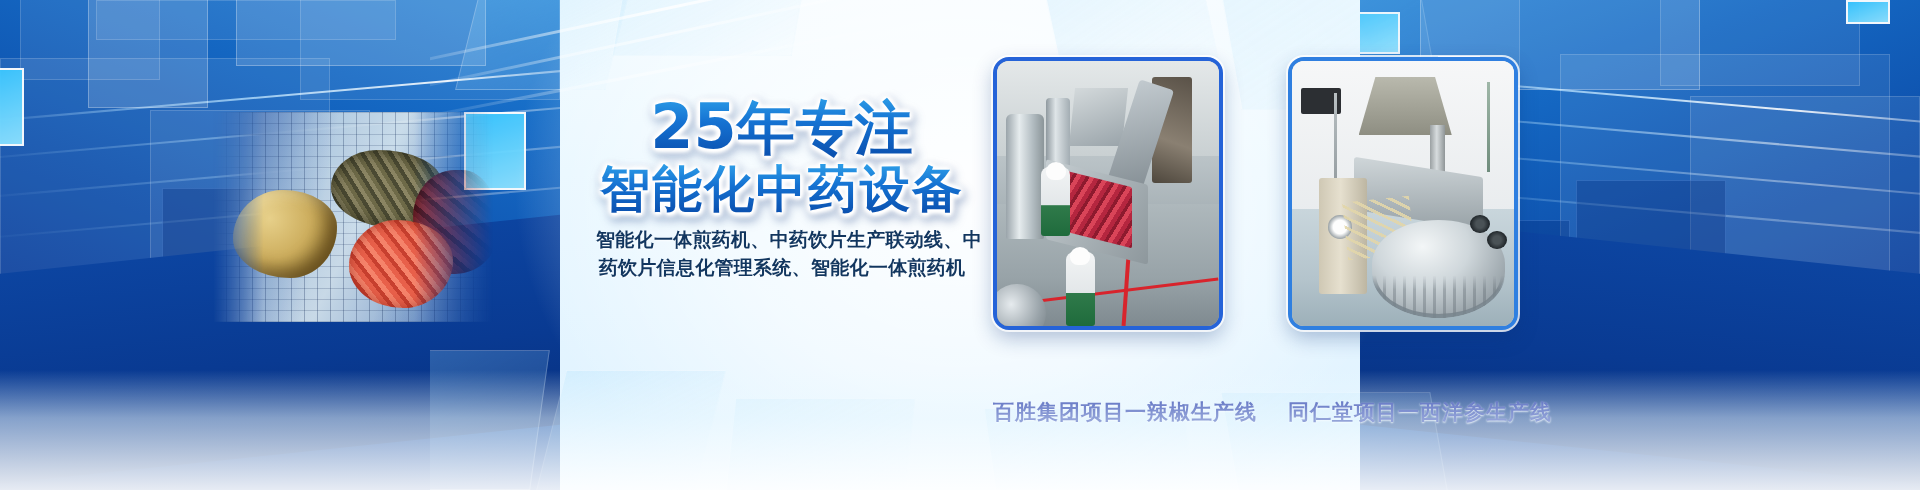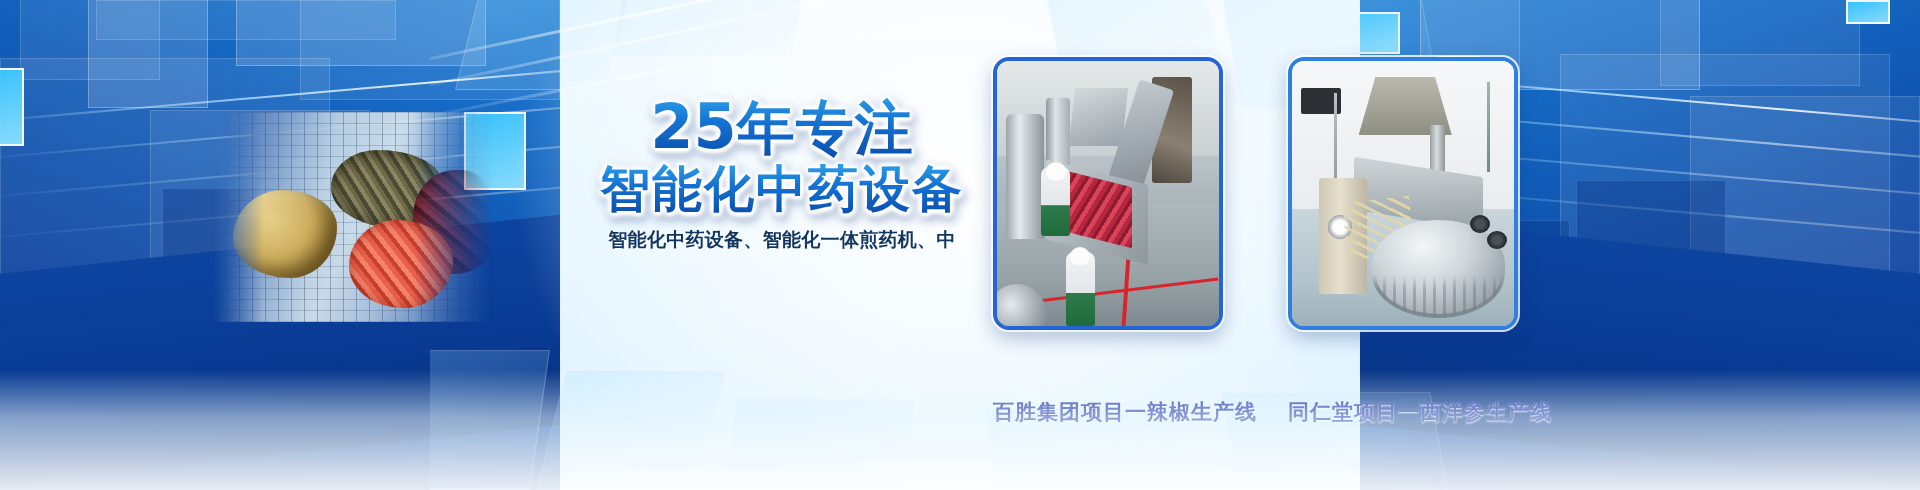--- a/index.html
+++ b/index.html
@@ -358,21 +358,22 @@
     <div class="herb h-yellow"></div>
     <div class="herb h-brown"></div>
     <div class="herb h-red"></div>
     <div class="herb h-goji"></div>
   </div>
 
   <div class="copy">
     <div class="hl hl1"><span class="num">25</span><span>年专注</span></div>
     <div class="hl hl2">智能化中药设备</div>
     <div class="desc">
-      <div>智能化中药设备、智能化一体煎药机、中</div>
+      <div>智能化一体煎药机、中药饮片生产联动线、中</div>
+      <div>药饮片信息化管理系统、智能化一体煎药机</div>
     </div>
   </div>
 
   <div class="photo p1">
     <div class="scene s1">
       <div class="wall"></div>
       <div class="floor"></div>
       <div class="redline"></div>
       <div class="redline2"></div>
       <div class="tank"></div>

